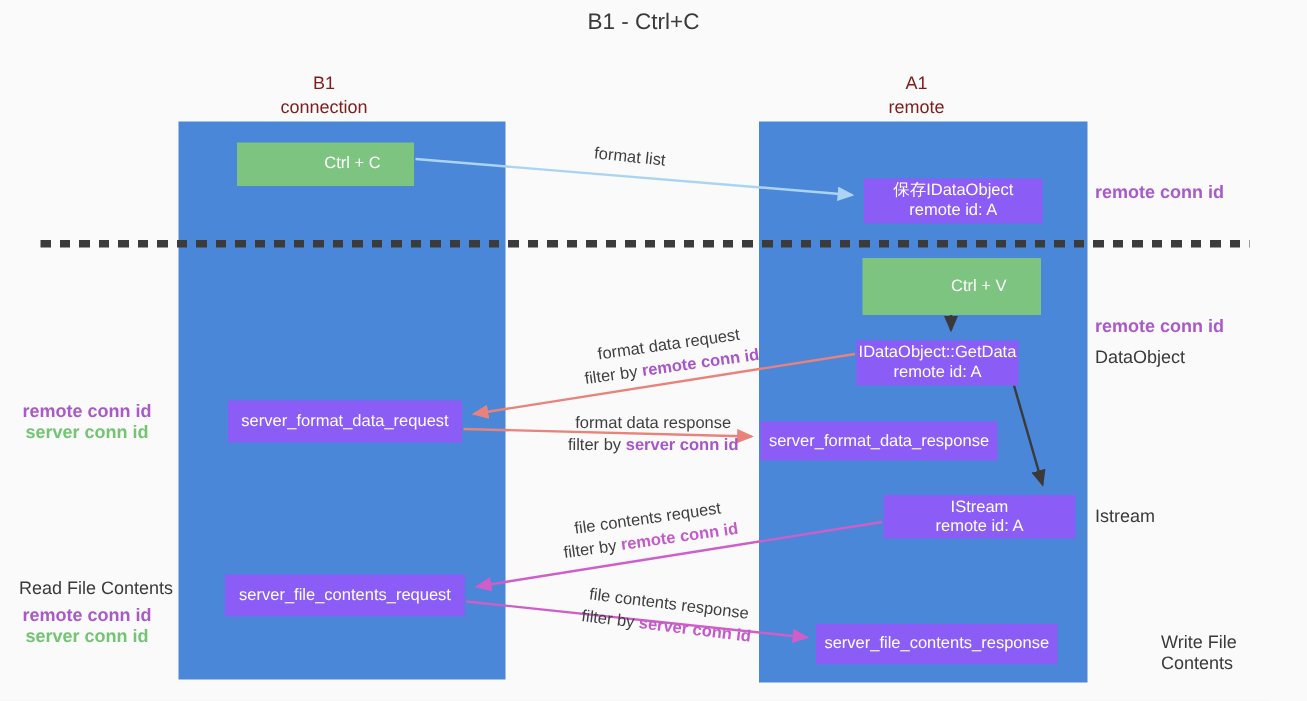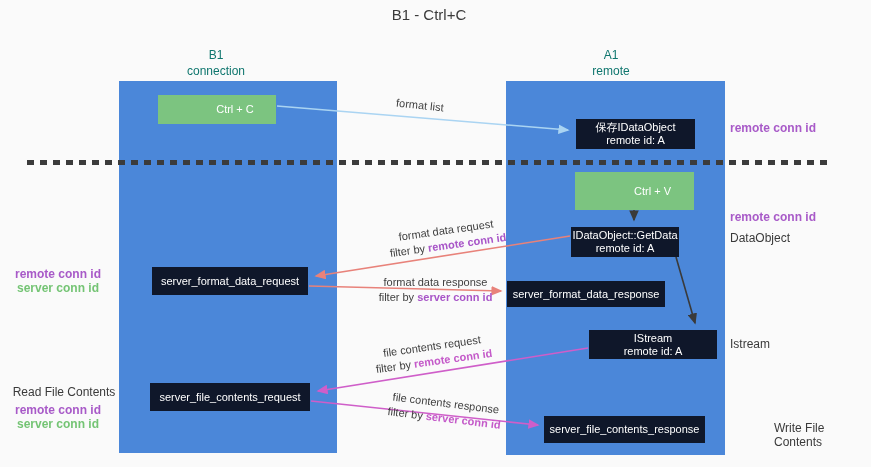--- a/index.html
+++ b/index.html
@@ -9,32 +9,32 @@
     background:#fafafa; overflow:hidden;
     font-family:"Liberation Sans", sans-serif;
     color:#3a3a3a;
   }
   .abs { position:absolute; }
   
   .title { left:0; top:5px; width:858px; text-align:center;
            font-size:15px; line-height:20px; color:#3a3a3a; }
   
   .lane-hdr { top:47px; width:140px; text-align:center;
-              font-size:12px; line-height:16px; color:#0f766e; }
+              font-size:12px; line-height:16px; color:#7f1d1d; }
   
   .lane { background:#4b87d9; }
   #lane-left  { left:119px; top:81px; width:218px; height:372px; }
   #lane-right { left:506px; top:81px; width:219px; height:374px; }
   
   .divider { left:27px; top:160px; width:806px; height:5px;
              background:repeating-linear-gradient(90deg,#3b3b3b 0 7px,transparent 7px 13px); }
   
   .node { display:flex; flex-direction:column; align-items:center; justify-content:center;
           color:#fff; font-size:11px; line-height:13px; text-align:center; }
-  .node.orange { background:#0f172a; }
+  .node.orange { background:#8b5cf6; }
   .node.green  { background:#7cc480;padding-left:36px; }
   
   .flabel { font-size:11px; color:#3f3f3f; text-align:center; line-height:15px; }
   .conn-key  { color:#a855c8; font-weight:bold; }
   .conn-key-m{ color:#c45ac9; font-weight:bold; }
   
   .side { font-size:12px; line-height:14px; }
   .purple { color:#a85ac8; font-weight:bold; }
   .greenTxt { color:#74c474; font-weight:bold; }
   .plain { color:#3a3a3a; }

